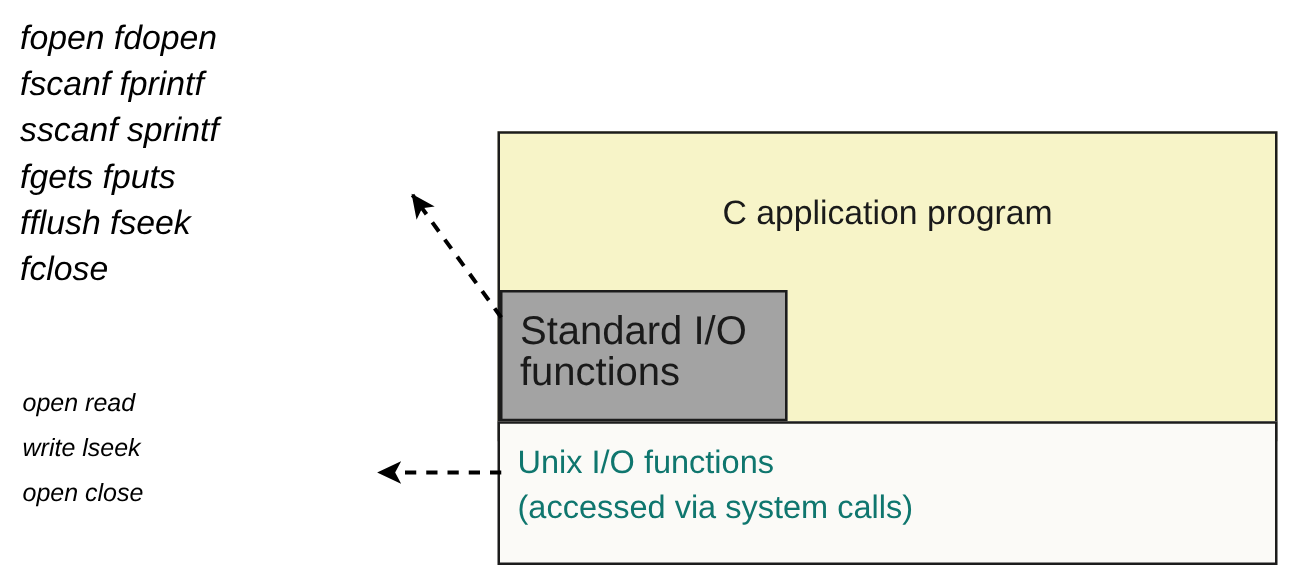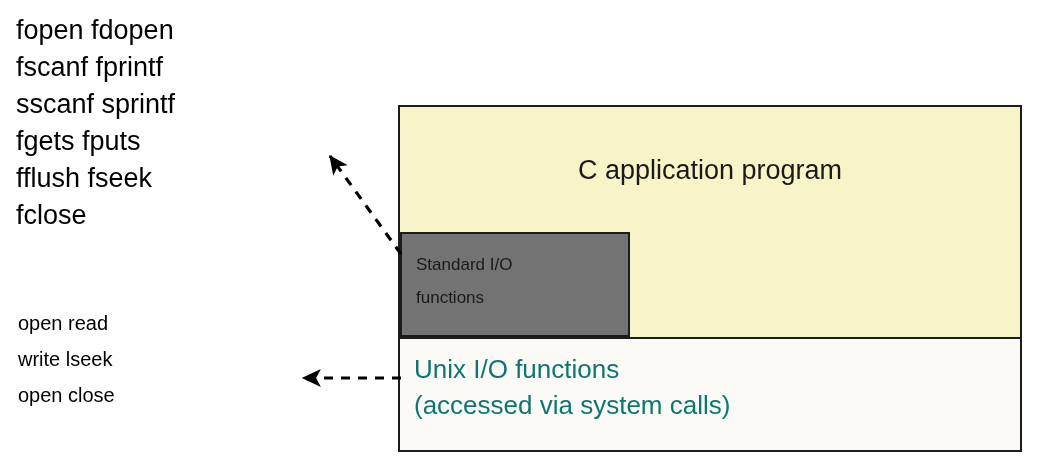--- a/index.html
+++ b/index.html
@@ -26,21 +26,21 @@
   }
   #unix-func-box {
     left: 48px;
     top: 325px;
     width: 249px;
     height: 122px;
     font-size: 20px;
     line-height: 36px;
     padding: 8px 0 0 18px;
   }
-  .func-line { display: block; }
+  .func-line { display: block; font-style: italic; }
 
   
   #app-box {
     position: absolute;
     left: 398px;
     top: 89px;
     width: 624px;
     height: 248px;
     background: #f7f4c8;
     border: 2px solid #1c1c1c;
@@ -55,25 +55,25 @@
     text-align: center;
     font-size: 27px;
     color: #1a1a1a;
   }
   #stdio-box {
     position: absolute;
     left: 400px;
     top: 232px;
     width: 230px;
     height: 105px;
-    background: #737373;
+    background: #a3a3a3;
     border: 2px solid #1c1c1c;
     box-sizing: border-box;
     padding: 14px 0 0 14px;
-    font-size: 17px;
+    font-size: 32px;
     line-height: 33px;
     color: #1a1a1a;
   }
   #unix-box {
     position: absolute;
     left: 398px;
     top: 337px;
     width: 624px;
     height: 115px;
     background: #fbfaf7;

